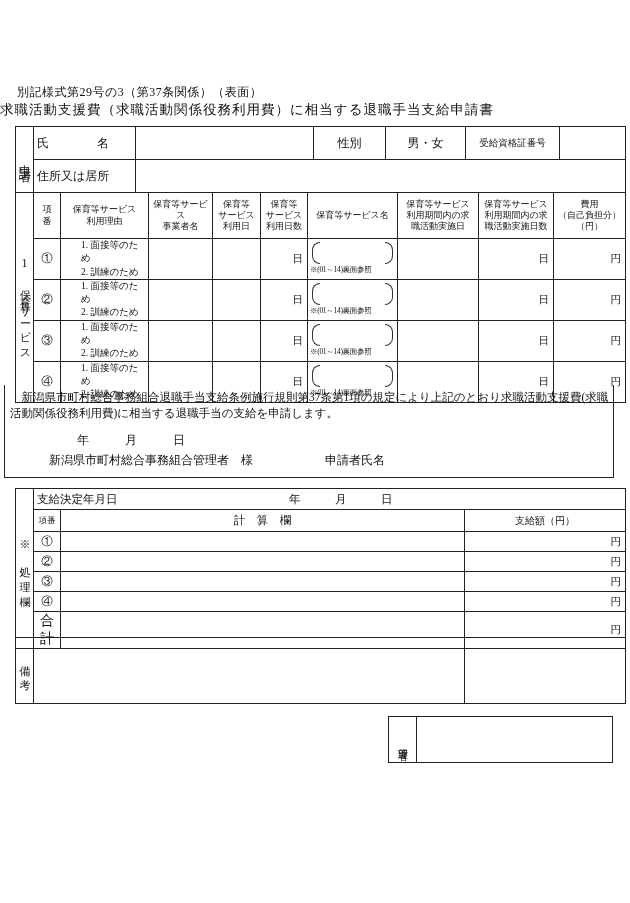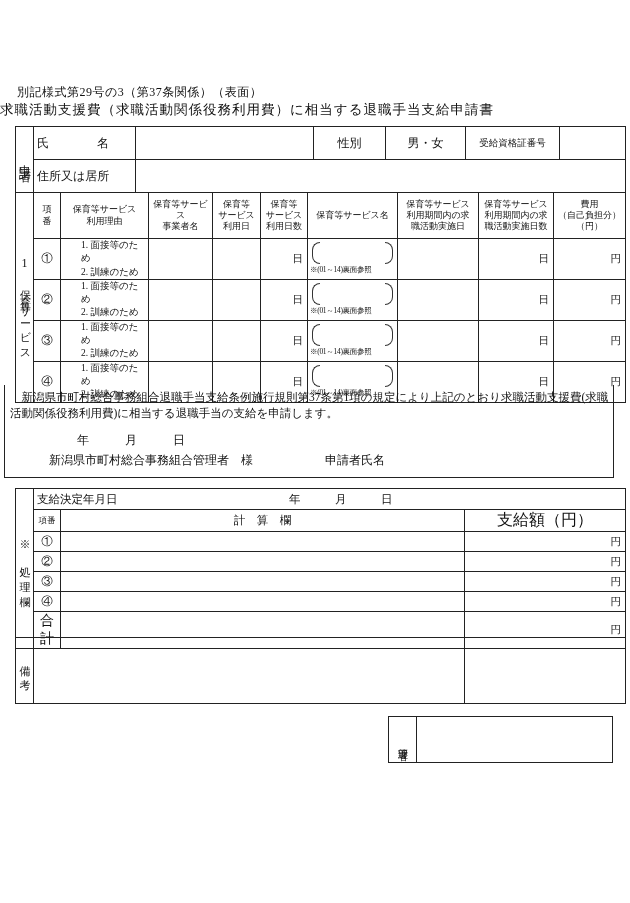--- a/index.html
+++ b/index.html
@@ -56,21 +56,21 @@
   
   .tC { top:488px; }
   .tC .r1 td { height:21px; }
   .tC .r2 td { height:22px; text-align:center; }
   .tC .rn td { height:20px; }
   .tC .r7 td { height:21px; }
   .ddl-cell { position:relative; font-size:11.5px; }
   .ddl-date { position:absolute; left:255px; top:3px; }
   .colno { font-size:8.5px; text-align:center; padding:0 1px; }
   .calc-h { font-size:11.5px; }
-  .amt-h { font-size:16px; }
+  .amt-h { font-size:10px; }
   .sum { font-size:14px; text-align:center; padding:0 1px; }
 
   
   .tD { top:637px; }
   .tD td { height:66px; }
 
   
   .tE { left:388px; top:716px; width:224px; }
   .tE td { height:46px; }
 </style>

